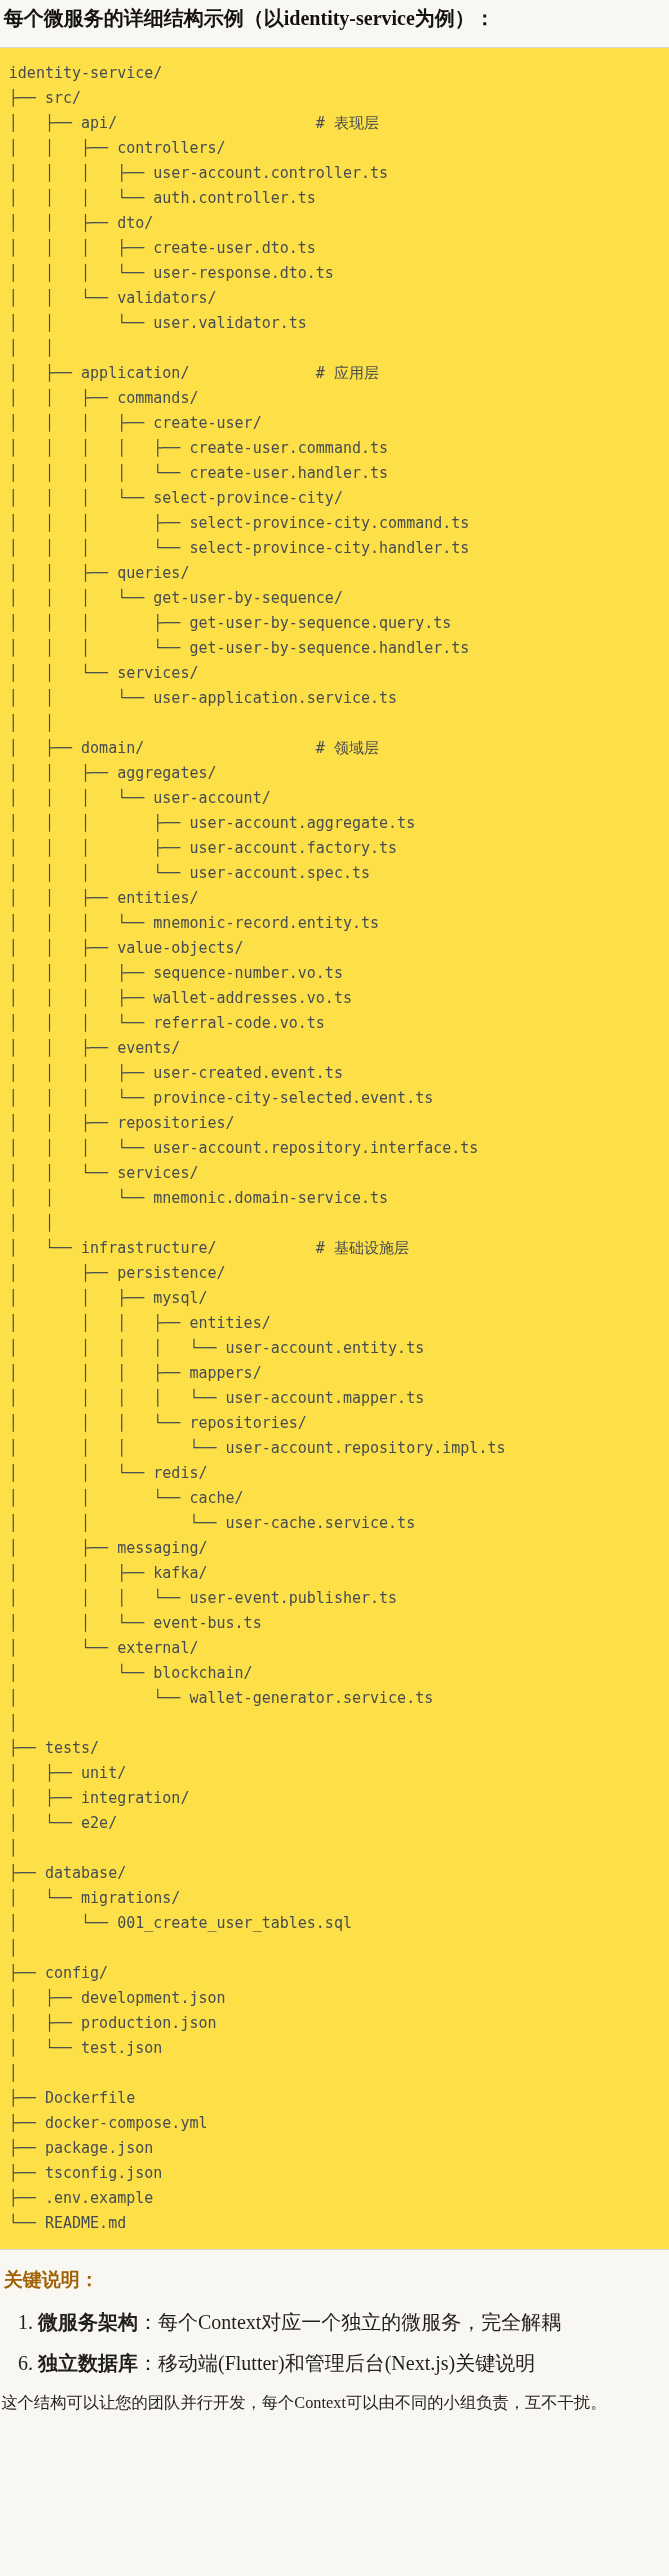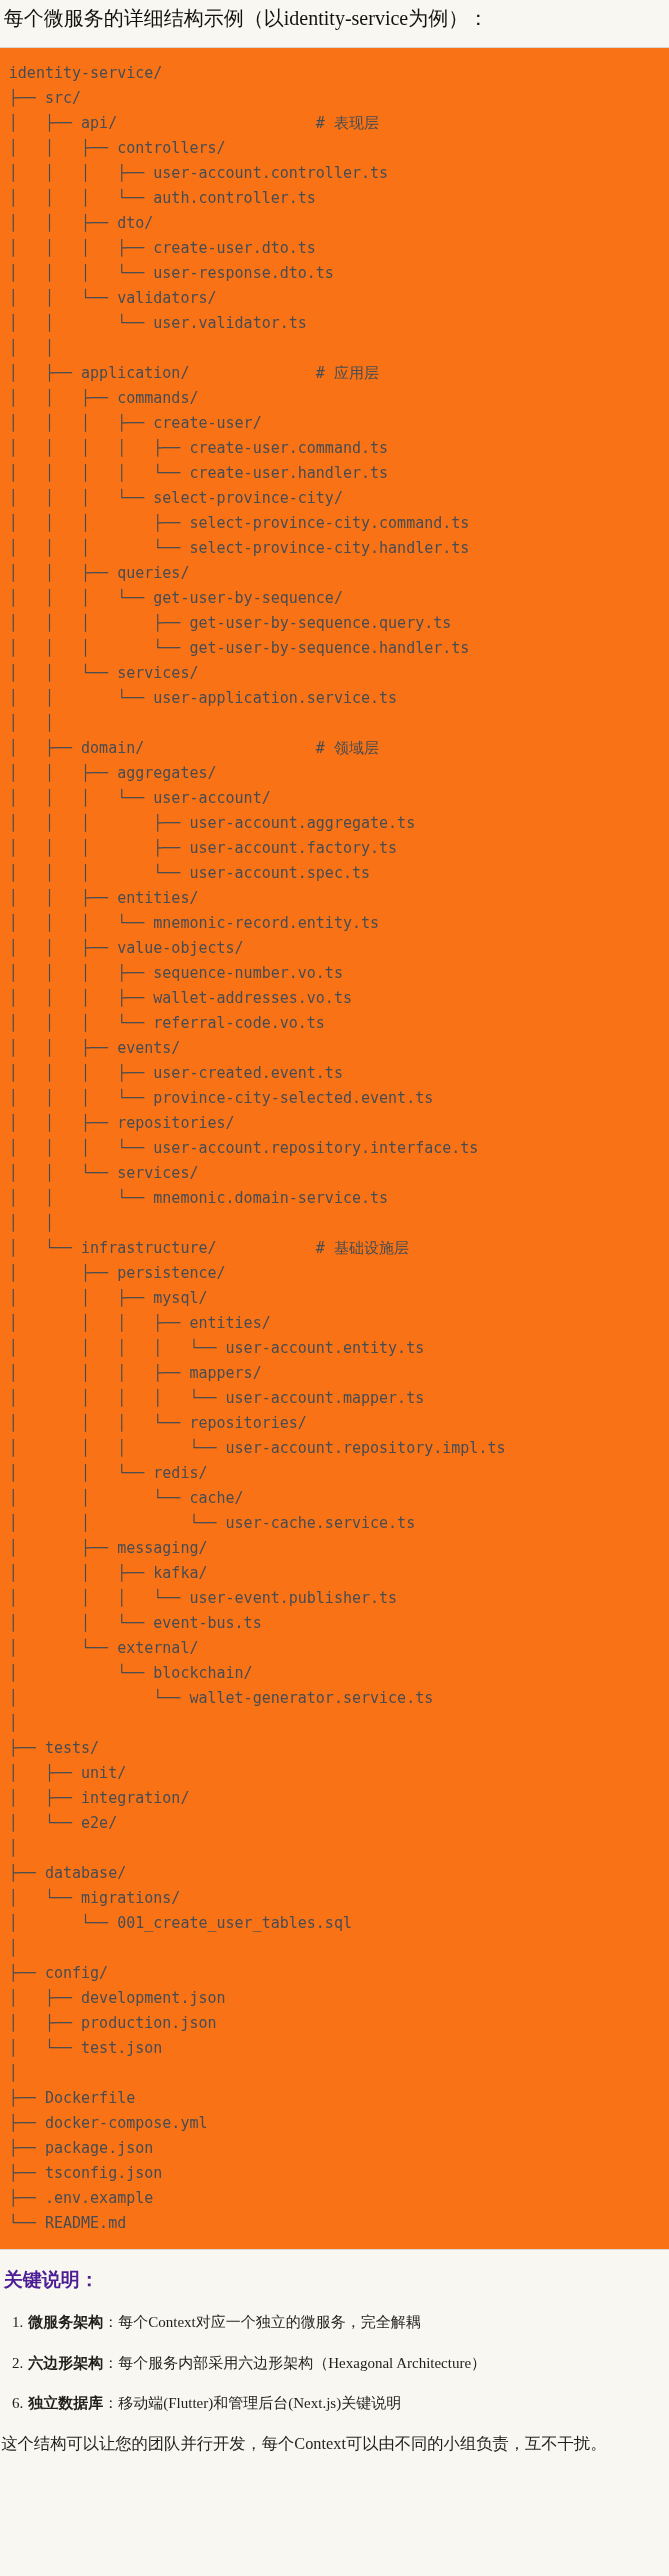--- a/index.html
+++ b/index.html
@@ -7,52 +7,52 @@
     padding: 0;
     background: #f9f7f1;
   }
   body {
     width: 669px;
     color: #1b1914;
     font-family: "Liberation Serif", "DejaVu Serif", serif;
   }
   .page-title {
     font-size: 20px;
-    font-weight: normal;
+    font-weight: bold;
     line-height: 25px;
     margin: 0;
     padding: 5.6px 5px 0 3.8px;
     color: #14120d;
   }
   pre.tree-block {
     margin: 16.3px 0 0 0;
     border: 0;
     border-top: 0.6px solid #d8d7d1;
     border-bottom: 0.6px solid #d8d7d1;
-    background: #f97316;
+    background: #fde047;
     padding: 13px 6.3px 13px 8.8px;
     font-family: "DejaVu Sans Mono", monospace;
     font-size: 15px;
     line-height: 25px;
     color: #474c52;
     white-space: pre;
     overflow: hidden;
   }
   .keynotes-heading {
     font-size: 19px;
     font-weight: bold;
     line-height: 25px;
     margin: 17px 0 0 3.8px;
-    color: #4c1d95;
+    color: #a16207;
   }
   ol.keynotes-list {
     list-style: none;
     margin: 19.4px 0 0 0;
-    padding: 0 0 0 12px;
-    font-size: 15px;
+    padding: 0 0 0 18px;
+    font-size: 20px;
     color: #211f1a;
   }
   ol.keynotes-list li {
     line-height: 22.5px;
     margin: 0 0 18px 0;
   }
   .note-num {
     margin-right: 5px;
   }
   .note-label {
@@ -157,18 +157,17 @@
 ├── docker-compose.yml
 ├── package.json
 ├── tsconfig.json
 ├── .env.example
 └── README.md</pre>
 
 <div class="keynotes-heading">关键说明：</div>
 
 <ol class="keynotes-list">
   <li><span class="note-num">1.</span><span class="note-label">微服务架构</span><span>：每个Context对应一个独立的微服务，完全解耦</span></li>
-  <li><span class="note-num">2.</span><span class="note-label">六边形架构</span><span>：每个服务内部采用六边形架构（Hexagonal Architecture）</span></li>
   <li><span class="note-num">6.</span><span class="note-label">独立数据库</span><span>：移动端(Flutter)和管理后台(Next.js)关键说明</span></li>
 </ol>
 
 <p class="footer-para">这个结构可以让您的团队并行开发，每个Context可以由不同的小组负责，互不干扰。</p>
 
 
 </body></html>

